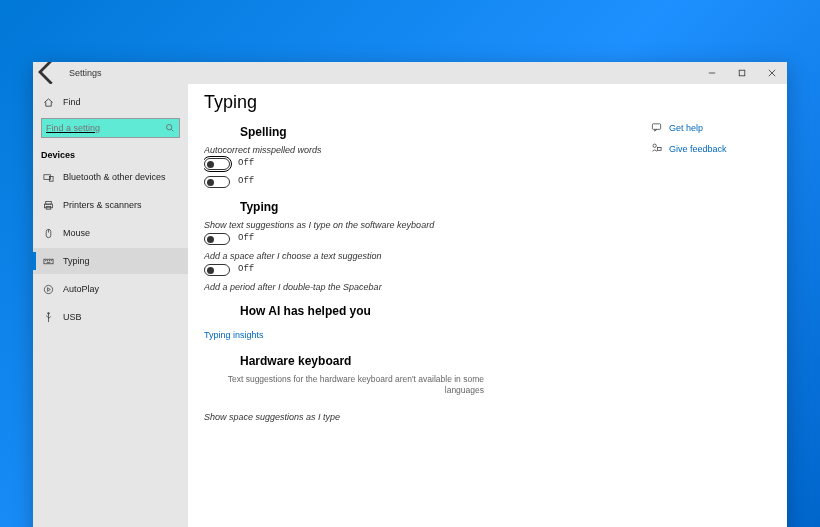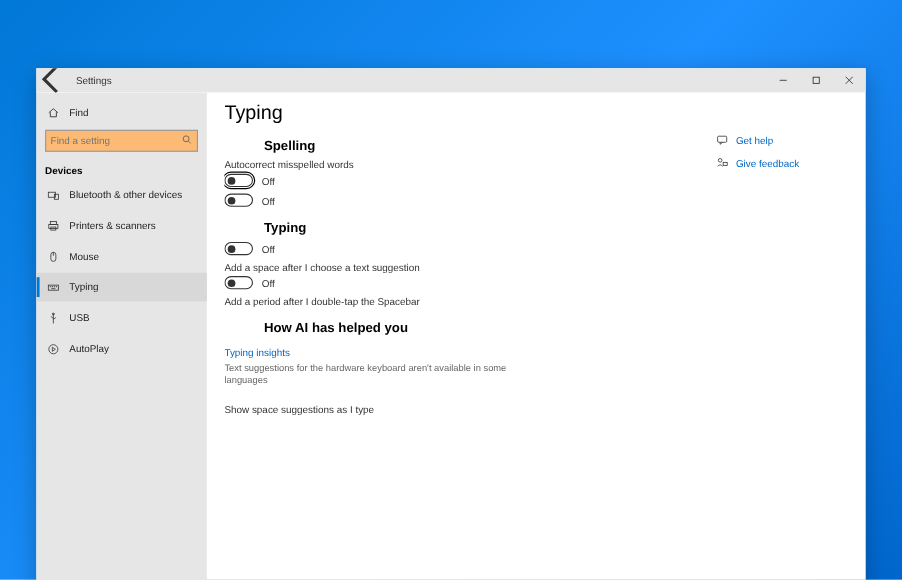--- a/index.html
+++ b/index.html
@@ -78,25 +78,26 @@
   width: 14px;
   margin-right: 8px;
   display: flex;
   align-items: center;
   justify-content: center;
 }
 .side-row .icon svg { width: 11px; height: 11px; }
 .search-box {
   margin: 4px 8px 6px 8px;
   height: 20px;
-  background: #fdba74;
+  background: #5eead4;
   border: 1px solid #999;
   display: flex;
   align-items: center;
   padding: 0 4px;
+  text-decoration: underline;
 }
 .search-box input {
   flex: 1;
   border: none;
   outline: none;
   font-size: 9px;
   color: #666;
   background: transparent;
 }
 .search-box .srch-icon svg { width: 10px; height: 10px; }
@@ -154,32 +155,35 @@
   font-weight: 600;
   margin-top: 12px;
   margin-bottom: 6px;
   margin-left: 36px;
 }
 .setting-label {
   font-size: 9px;
   color: #333;
   margin-bottom: 3px;
   margin-top: 6px;
+  font-style: italic;
 }
 .setting-desc {
   font-size: 8.5px;
   color: #666;
   margin-bottom: 16px;
   max-width: 280px;
   line-height: 1.3;
+  text-align: right;
 }
 .toggle-row {
   display: flex;
-  align-items: flex-end;
+  align-items: flex-start;
   margin-bottom: 6px;
+  font-family: Liberation Mono, monospace;
 }
 .toggle {
   width: 26px;
   height: 12px;
   border: 1px solid #333;
   border-radius: 6px;
   position: relative;
   cursor: pointer;
   background: #fff;
 }
@@ -334,36 +338,36 @@
               <line x1="4" y1="7" x2="8" y2="7" stroke="#333" stroke-width="0.8"></line>
             </svg>
         </span>
         <span>Typing</span>
       </div>
 
 
       <div class="nav-item">
         <span class="icon">
           <svg viewBox="0 0 12 12">
+              <circle cx="6" cy="6" r="4.5" stroke="#333" stroke-width="0.8" fill="none"></circle>
+              <path d="M5 4 L8 6 L5 8 Z" stroke="#333" stroke-width="0.8" fill="none"></path>
+            </svg>
+        </span>
+        <span>AutoPlay</span>
+      </div>
+
+      <div class="nav-item">
+        <span class="icon">
+          <svg viewBox="0 0 12 12">
               <line x1="6" y1="1" x2="6" y2="11" stroke="#333" stroke-width="0.8"></line>
               <circle cx="6" cy="1.5" r="1" stroke="#333" stroke-width="0.8" fill="none"></circle>
               <path d="M6 6 L3.5 4 M6 7 L8.5 5" stroke="#333" stroke-width="0.8"></path>
             </svg>
         </span>
         <span>USB</span>
-      </div>
-
-      <div class="nav-item">
-        <span class="icon">
-          <svg viewBox="0 0 12 12">
-              <circle cx="6" cy="6" r="4.5" stroke="#333" stroke-width="0.8" fill="none"></circle>
-              <path d="M5 4 L8 6 L5 8 Z" stroke="#333" stroke-width="0.8" fill="none"></path>
-            </svg>
-        </span>
-        <span>AutoPlay</span>
       </div>
     </div>
 
     <div class="content">
       <div class="main">
         <h1>Typing</h1>
 
         <h2>Spelling</h2>
         <div class="setting-label">Autocorrect misspelled words</div>
         <div class="toggle-row">
@@ -373,38 +377,40 @@
           <span class="toggle-text">Off</span>
         </div>
         <div class="toggle-row">
           <div class="toggle">
               <div class="knob"></div>
             </div>
           <span class="toggle-text">Off</span>
         </div>
 
         <h2>Typing</h2>
+        <div class="setting-label">Show text suggestions as I type on the software keyboard</div>
         <div class="toggle-row">
           <div class="toggle">
               <div class="knob"></div>
             </div>
           <span class="toggle-text">Off</span>
         </div>
         <div class="setting-label">Add a space after I choose a text suggestion</div>
         <div class="toggle-row">
           <div class="toggle">
               <div class="knob"></div>
             </div>
           <span class="toggle-text">Off</span>
         </div>
         <div class="setting-label">Add a period after I double-tap the Spacebar</div>
 
         <h2>How AI has helped you</h2>
         <span class="link-text">Typing insights</span>
 
+        <h2>Hardware keyboard</h2>
         <div class="setting-desc">Text suggestions for the hardware keyboard aren't available in some languages</div>
         <div class="setting-label">Show space suggestions as I type</div>
       </div>
 
       <div class="rightside">
         <div class="right-link">
           <span class="icon">
             <svg viewBox="0 0 12 12">
                 <rect x="1.5" y="2" width="9" height="6" rx="1" stroke="#333" stroke-width="0.8" fill="none"></rect>
                 <path d="M4 8 L4 10 L6.5 8" stroke="#333" stroke-width="0.8" fill="none"></path>

